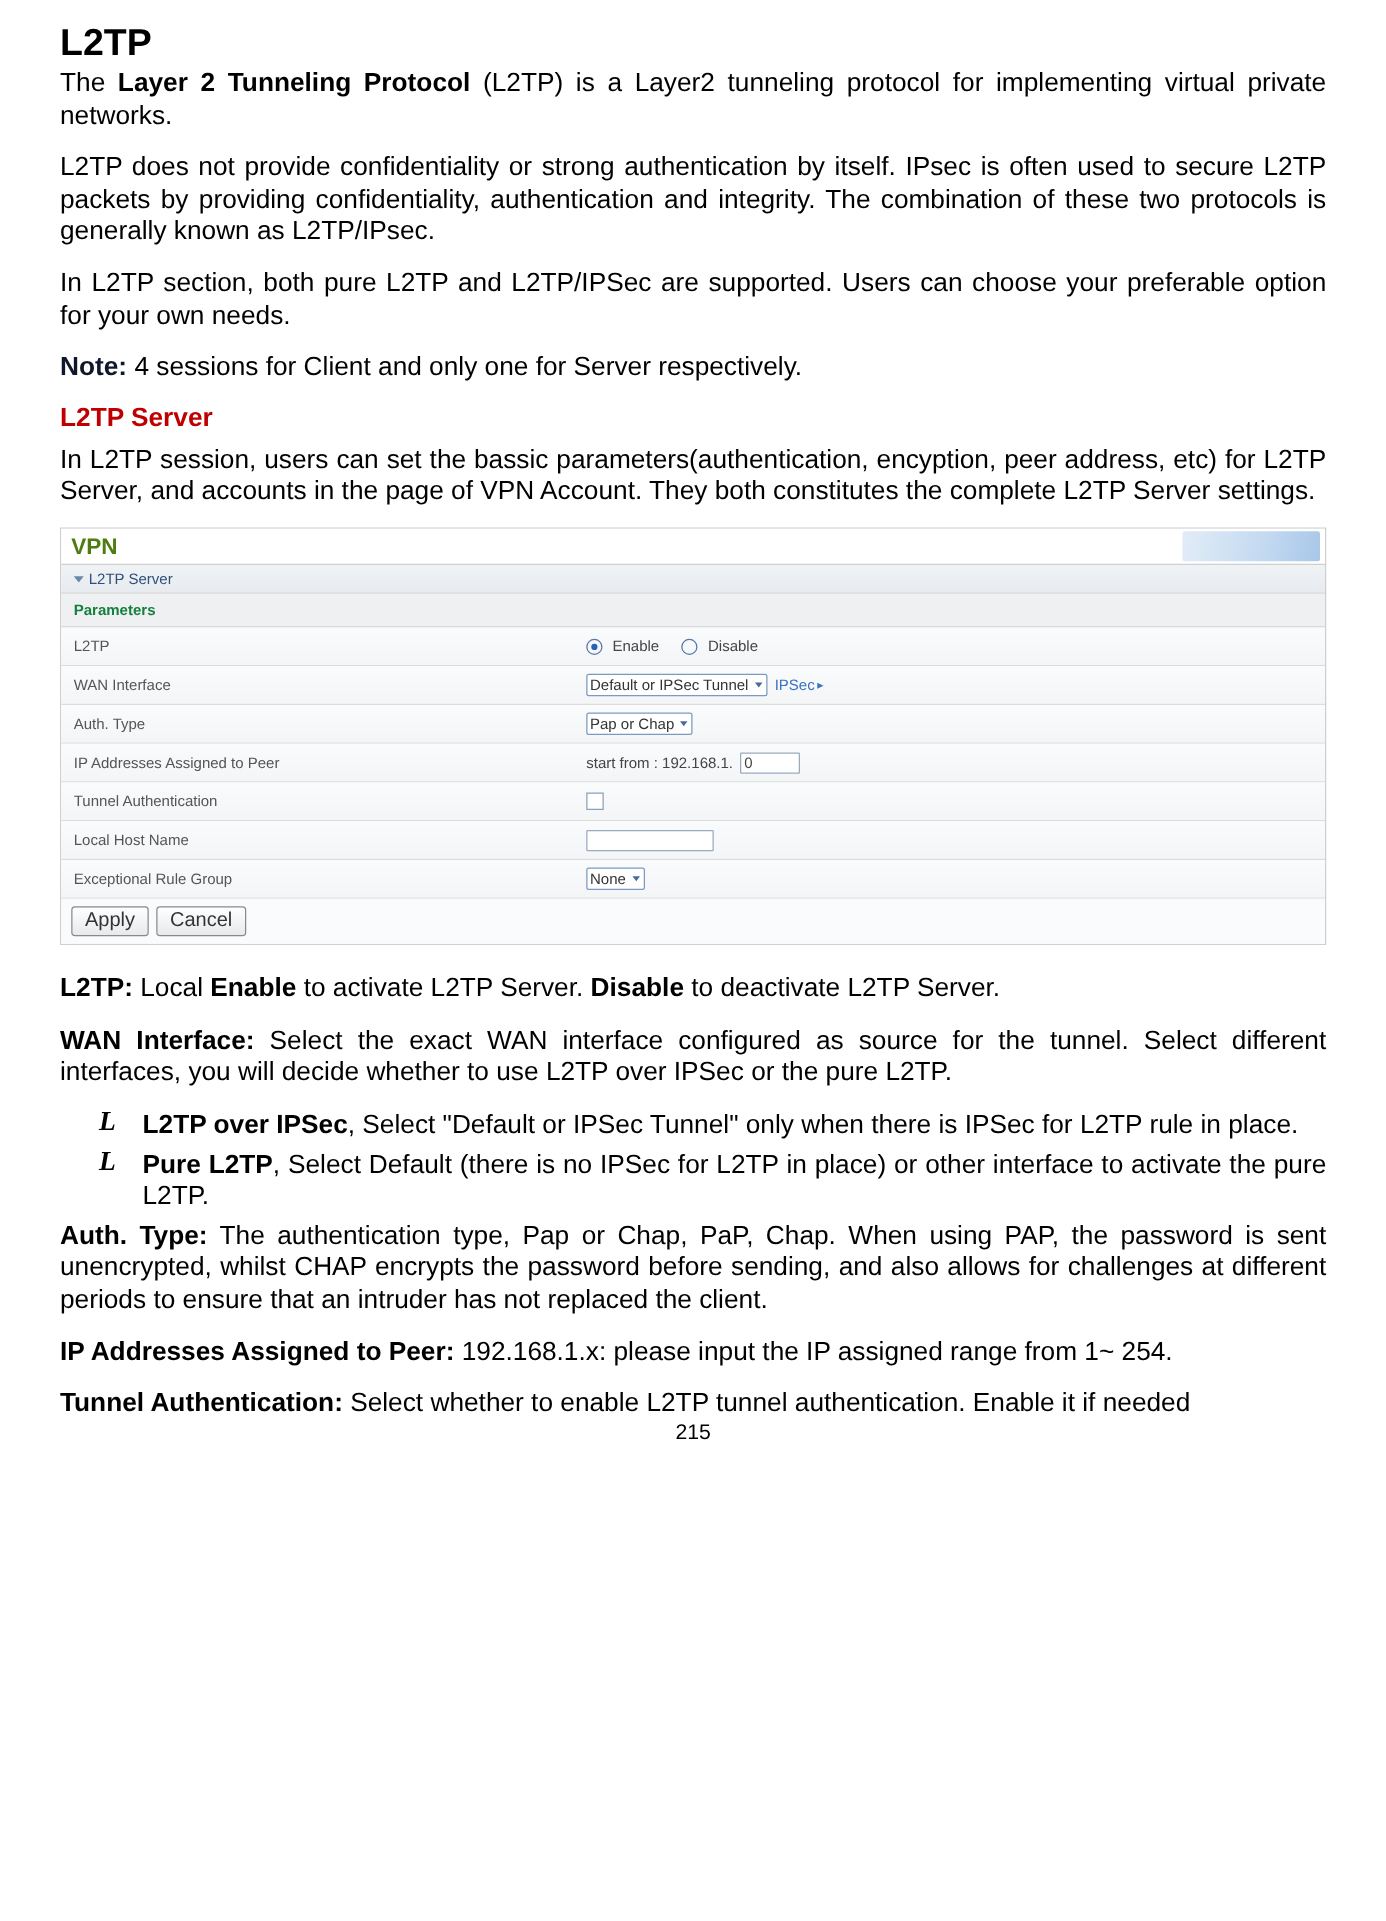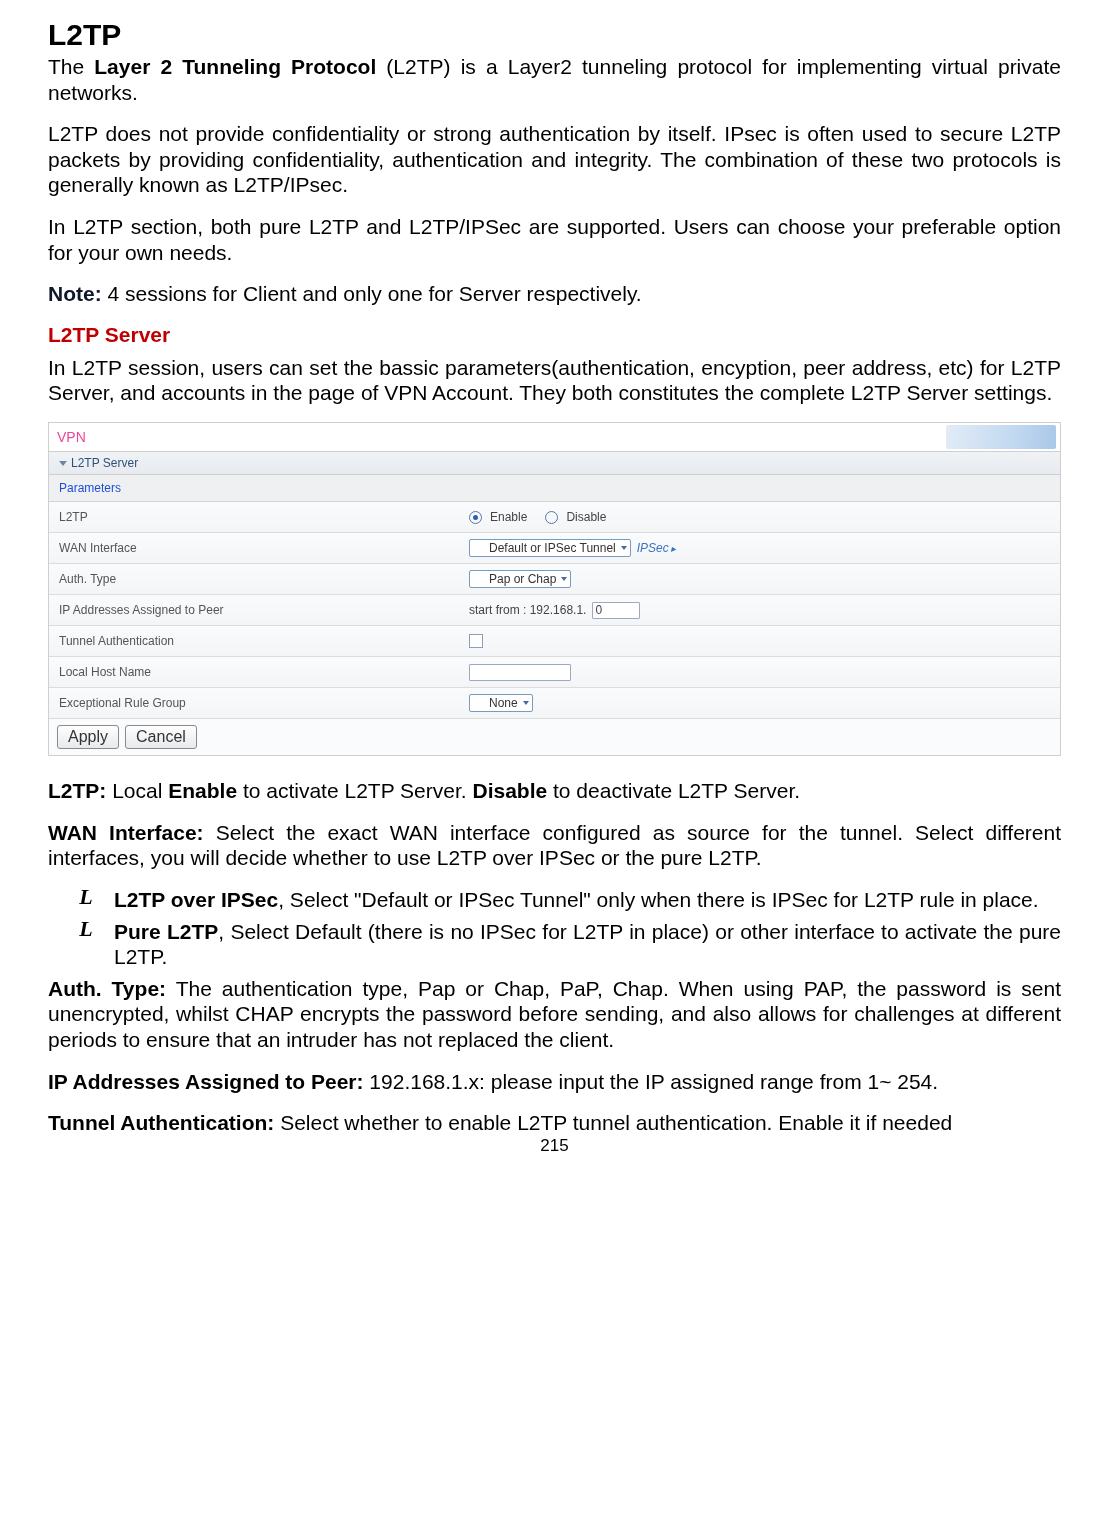--- a/index.html
+++ b/index.html
@@ -40,25 +40,25 @@
     color: #444;
     background: #fff;
   }
   .panel-row { border-bottom: 1px solid #d0d0d0; }
   .panel .stripe {
     background: #fff;
     height: 28px;
     display: flex;
     align-items: center;
     padding: 0 8px;
-    color: #ec4899;
-    font-weight: normal;
+    color: #4d7c0f;
+    font-weight: bold;
     border-bottom: 1px solid #cfcfcf;
     position: relative;
-    font-size: 14px;
+    font-size: 18px;
   }
   .stripe .stripe-art {
     position: absolute;
     right: 4px; top: 2px; bottom: 2px;
     width: 110px;
     background: linear-gradient(100deg,#dfeaf6 0%,#bcd5ef 60%,#9fc1e6 100%);
     border-radius: 2px;
     opacity: .9;
   }
   .section-bar {
@@ -69,42 +69,42 @@
   }
   .section-bar .tri {
     display:inline-block; width:0;height:0;
     border-left:4px solid transparent;
     border-right:4px solid transparent;
     border-top:5px solid #6a87aa;
     margin-right:4px; vertical-align: middle;
   }
   .params {
     background: #eef0f2;
-    color: #1d4ed8;
-    font-weight: normal;
+    color: #15803d;
+    font-weight: bold;
     padding: 6px 10px;
     border-bottom: 1px solid #d5d5d5;
   }
   .row {
     display: flex;
     align-items: center;
     padding: 5px 10px;
     border-bottom: 1px solid #dcdcdc;
     background: linear-gradient(#fafbfc,#f4f5f7);
     min-height:20px;
   }
   .row .lbl { flex: 0 0 410px; color:#555; }
   .row .val { flex: 1; color:#444; display:flex; align-items:center; gap:6px; }
   .radio-dot {
     width:11px;height:11px;border:1px solid #5577aa;border-radius:50%;
     display:inline-flex;align-items:center;justify-content:center;margin-right:2px;
   }
   .radio-dot.sel::after{content:"";width:5px;height:5px;background:#2a60b8;border-radius:50%;}
   .sel-box {
-    border:1px solid #7a9ac0;background:#fff;padding:1px 14px 1px 19px;
+    border:1px solid #7a9ac0;background:#fff;padding:1px 14px 1px 2px;
     position:relative;border-radius:2px;color:#333;
   }
   .sel-box::after{
     content:"";position:absolute;right:3px;top:50%;transform:translateY(-50%);
     width:0;height:0;border-left:3px solid transparent;border-right:3px solid transparent;
     border-top:4px solid #4a6a9a;
   }
   .txt-box {
     border:1px solid #9aaac0;background:#fff;width:100px;height:15px;
     border-radius:1px;
@@ -112,21 +112,21 @@
   .txt-box.small{width:42px;}
   .chk-box{width:12px;height:12px;border:1px solid #8aa0ba;background:#fff;}
   .btn-row{
     padding:6px 8px;display:flex;gap:6px;border-bottom:0;
     background:#fafbfc;
   }
   .btn{
     border:1px solid #8a8a8a;border-radius:3px;padding:2px 10px;
     background:linear-gradient(#fff,#e7e9ec);color:#333;font-size:16px;
   }
-  .ipsec-link{color:#3a73c0;display:inline-flex;align-items:center;font-style:italic;}
+  .ipsec-link{color:#3a73c0;display:inline-flex;align-items:center;}
   .ipsec-link .ar{margin-left:2px;font-size:10px;}
 
   
   .info-list{margin:2px 0 4px 0;}
   .info-item{
     display:flex;align-items:flex-start;margin:0 0 6px 28px;
     text-align:justify;line-height:1.22;
   }
   .info-item .ico{
     font-family:"Times New Roman",serif;font-style:italic;font-weight:bold;

